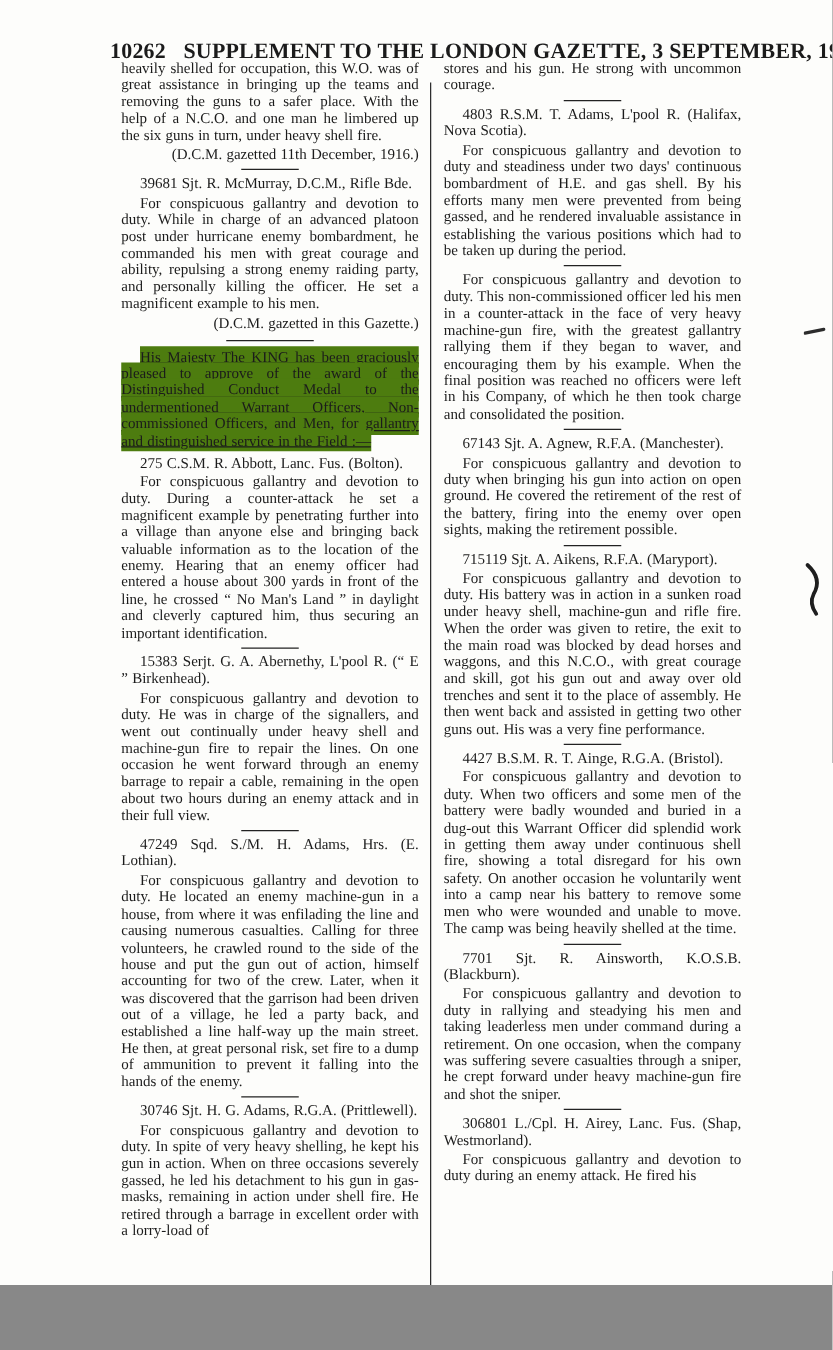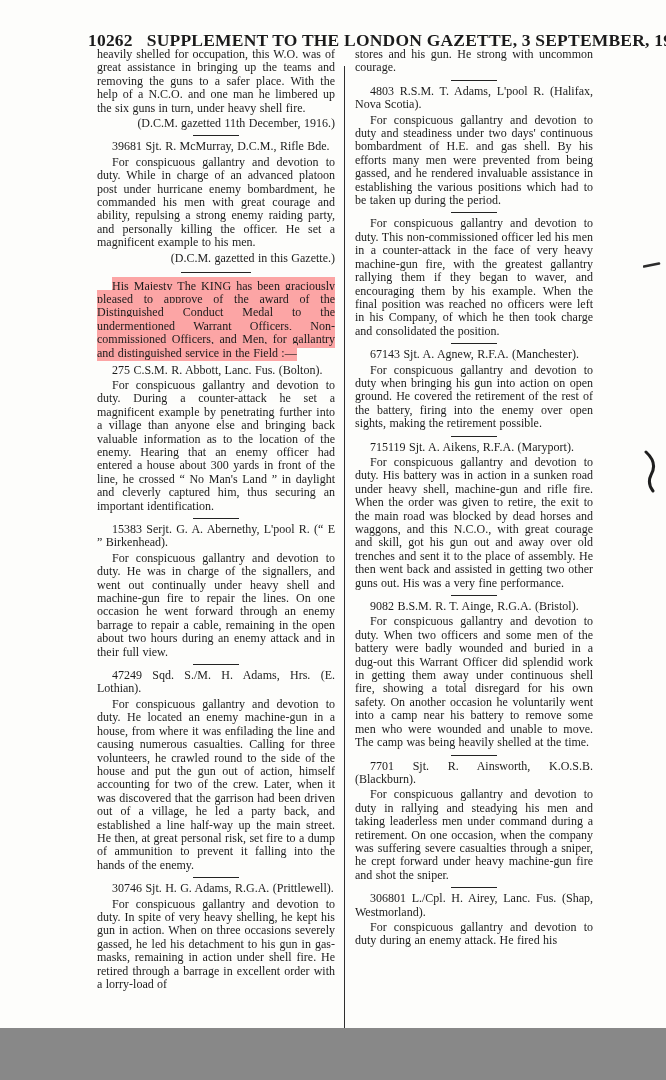--- a/index.html
+++ b/index.html
@@ -37,24 +37,25 @@
   p.indent{text-indent:15px;}
   p.entry{text-indent:15px;margin-top:4px;}
   p.note{padding-left:22px;text-align:right;margin:0 0 1px 0;}
   .rule{
     border:0;border-top:1.3px solid #222;
     width:46px;margin:5px auto 4px auto;height:0;
   }
   .rule.wide{width:70px;margin:7px auto 6px auto;}
   p.announce{margin-top:5px;margin-bottom:4px;}
   mark.hl{
-    background:#fca5a5;
+    background:#4d7c0f;
     color:inherit;
     padding:1.5px 0 2px 0;
     box-decoration-break:clone;
+    text-decoration:underline;
     -webkit-box-decoration-break:clone;
   }
   
   .margin-mark{position:absolute;}
   #mark-dash{top:261px;left:643px;}
   #mark-curve{top:450px;left:642px;}
   .speck{position:absolute;width:3px;height:3px;border-radius:50%;background:#4a4a4a;opacity:.55;}
   #speck-1{left:88px;top:1041px;}
   #speck-2{left:88px;top:1069px;}
 </style>
@@ -98,21 +99,21 @@
       <p class="indent">For conspicuous gallantry and devotion to duty and steadiness under two days' continuous bombardment of H.E. and gas shell. By his efforts many men were prevented from being gassed, and he rendered invaluable assistance in establishing the various positions which had to be taken up during the period.</p>
       <div class="rule"></div>
       <p class="indent">For conspicuous gallantry and devotion to duty. This non-commissioned officer led his men in a counter-attack in the face of very heavy machine-gun fire, with the greatest gallantry rallying them if they began to waver, and encouraging them by his example. When the final position was reached no officers were left in his Company, of which he then took charge and consolidated the position.</p>
       <div class="rule"></div>
       <p class="entry">67143 Sjt. A. Agnew, R.F.A. (Manchester).</p>
       <p class="indent">For conspicuous gallantry and devotion to duty when bringing his gun into action on open ground. He covered the retirement of the rest of the battery, firing into the enemy over open sights, making the retirement possible.</p>
       <div class="rule"></div>
       <p class="entry">715119 Sjt. A. Aikens, R.F.A. (Maryport).</p>
       <p class="indent">For conspicuous gallantry and devotion to duty. His battery was in action in a sunken road under heavy shell, machine-gun and rifle fire. When the order was given to retire, the exit to the main road was blocked by dead horses and waggons, and this N.C.O., with great courage and skill, got his gun out and away over old trenches and sent it to the place of assembly. He then went back and assisted in getting two other guns out. His was a very fine performance.</p>
       <div class="rule"></div>
-      <p class="entry">9082 B.S.M. R. T. Ainge, R.G.A. (Bristol).</p>
+      <p class="entry">4427 B.S.M. R. T. Ainge, R.G.A. (Bristol).</p>
       <p class="indent">For conspicuous gallantry and devotion to duty. When two officers and some men of the battery were badly wounded and buried in a dug-out this Warrant Officer did splendid work in getting them away under continuous shell fire, showing a total disregard for his own safety. On another occasion he voluntarily went into a camp near his battery to remove some men who were wounded and unable to move. The camp was being heavily shelled at the time.</p>
       <div class="rule"></div>
       <p class="entry">7701 Sjt. R. Ainsworth, K.O.S.B. (Blackburn).</p>
       <p class="indent">For conspicuous gallantry and devotion to duty in rallying and steadying his men and taking leaderless men under command during a retirement. On one occasion, when the company was suffering severe casualties through a sniper, he crept forward under heavy machine-gun fire and shot the sniper.</p>
       <div class="rule"></div>
       <p class="entry">306801 L./Cpl. H. Airey, Lanc. Fus. (Shap, Westmorland).</p>
       <p class="indent">For conspicuous gallantry and devotion to duty during an enemy attack. He fired his</p>
     </div>
 
   <svg class="margin-mark" id="mark-dash" width="18" height="8" viewBox="0 0 18 8">

